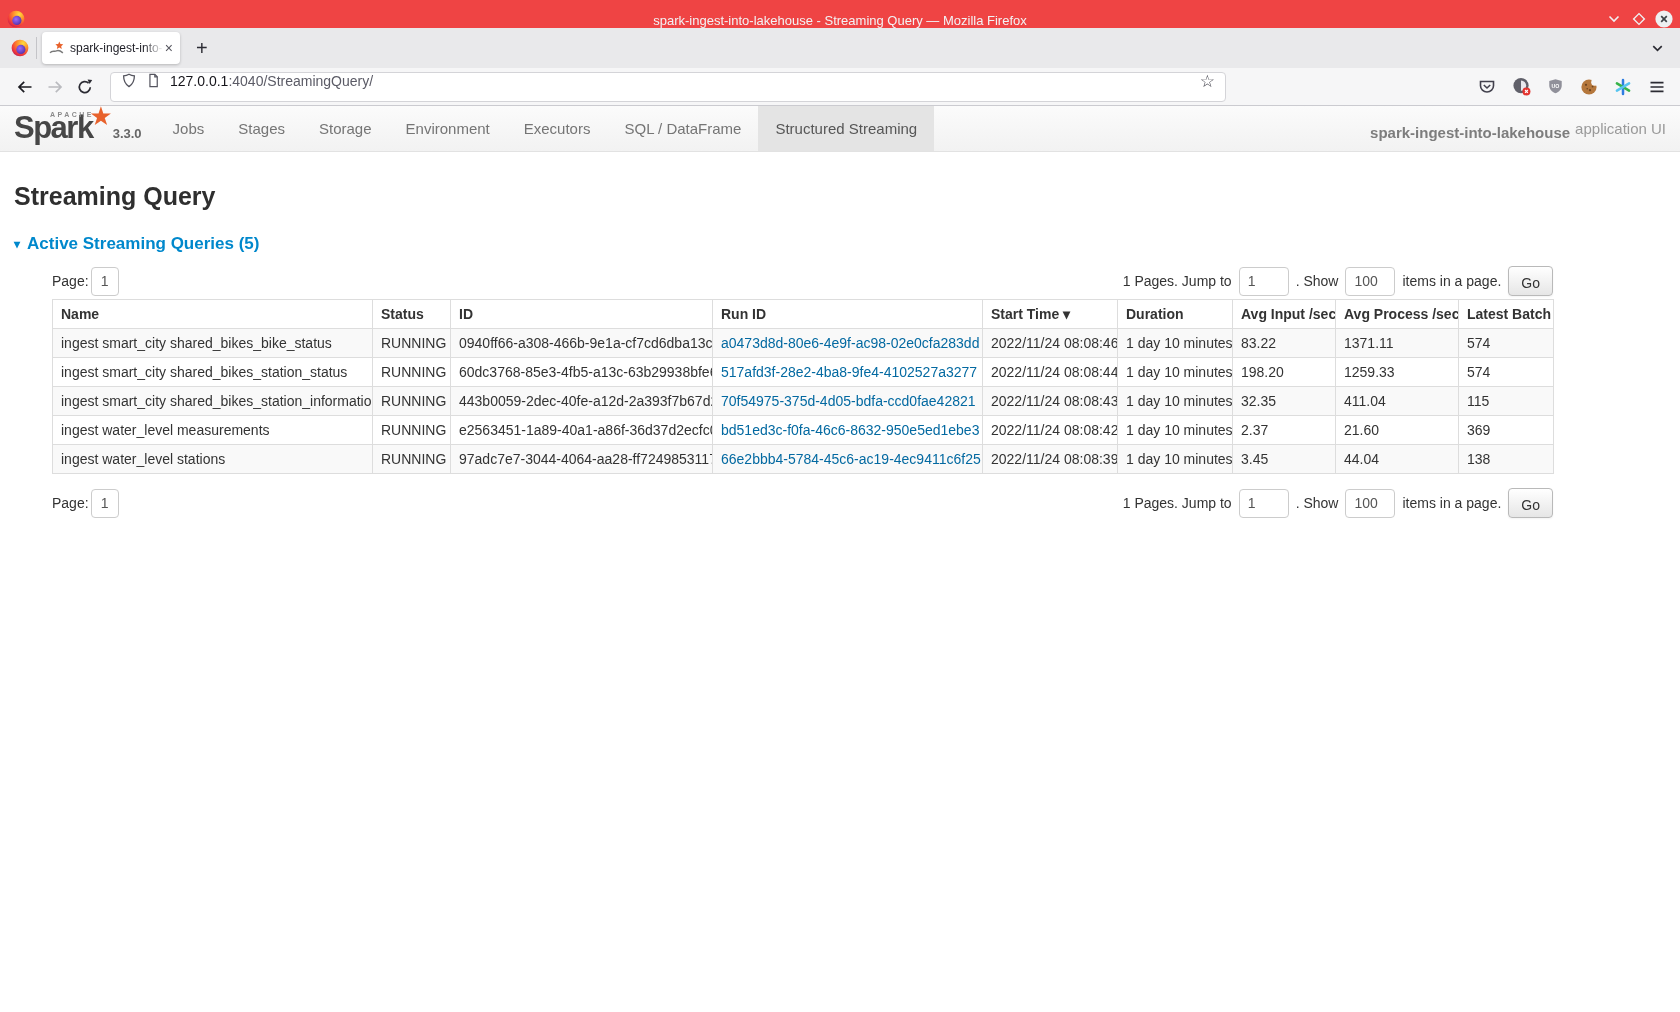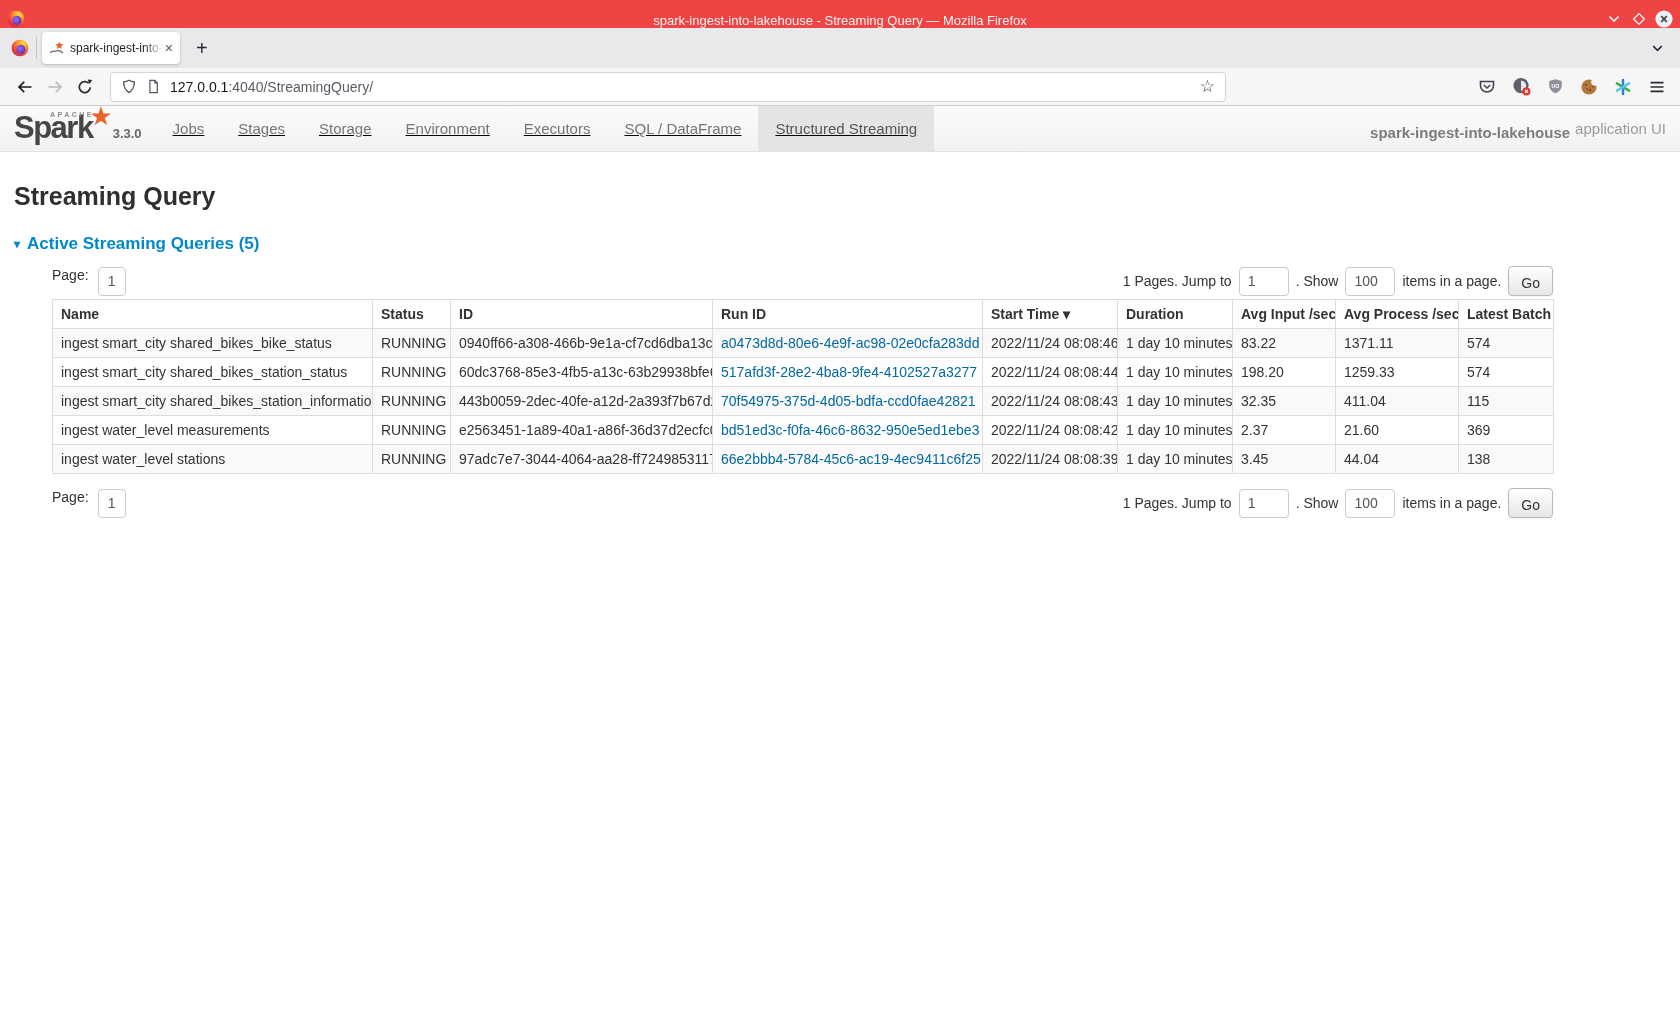--- a/index.html
+++ b/index.html
@@ -25,52 +25,52 @@
                -webkit-mask-image:linear-gradient(90deg,#000 80%,transparent);
                mask-image:linear-gradient(90deg,#000 80%,transparent); }
   .tab-close { color:#55555e; font-size:14px; line-height:1; margin-left:2px; cursor:pointer; }
   .newtab { font-size:20px; color:#2b2b33; margin-left:16px; cursor:pointer; line-height:1; }
   .alltabs { margin-left:auto; margin-right:14px; display:flex; cursor:pointer; }
 
   
   .navbar { height:38px; background:#f6f6f7; border-bottom:1px solid #cbcbd0; display:flex; align-items:center; padding:0 10px; }
   .nav-btn { width:30px; height:28px; display:flex; align-items:center; justify-content:center; border-radius:4px; cursor:pointer; flex:none; }
   .urlbar { margin-left:10px; width:1116px; height:30px; background:#fff; border:1px solid #d4d4d8; border-radius:4px;
-            display:flex; align-items:center; padding:0 10px; gap:9px; }
+            display:flex; padding:0 10px; gap:9px; }
   .url-text { font-size:14px; color:#15141a; white-space:nowrap; }
   .url-rest { color:#5b5b66; }
   .url-star { margin-left:auto; font-size:17px; color:#45444e; cursor:pointer; line-height:1; }
   .ext-icons { margin-left:auto; display:flex; align-items:center; gap:16px; margin-right:4px; }
   .ext-icons > span { display:flex; cursor:pointer; }
 
   
   .spark-header { height:46px; background:linear-gradient(#fbfbfb,#f2f2f2); border-bottom:1px solid #e2e2e2;
                   display:flex; align-items:stretch; position:relative; }
   .spark-logo { display:flex; align-items:flex-end; padding:2px 6px 3px 14px; cursor:pointer; }
   .logo-inner { position:relative; padding-right:16px; }
   .logo-apache { position:absolute; top:3px; left:36px; font-size:7px; letter-spacing:2.5px; color:#8b8b8b; font-weight:bold; }
   .logo-word { font-size:31px; font-weight:bold; color:#464646; letter-spacing:-1.5px; line-height:40px; }
   .logo-star { position:absolute; top:-5px; right:-4px; color:#e8622c; font-size:26px; line-height:1; }
   .logo-version { font-size:13px; font-weight:bold; color:#666; padding:0 0 7px 4px; }
-  .spark-nav { display:flex; list-style:none; margin:0 0 0 8px; padding:0; align-items:stretch;text-decoration:underline; }
+  .spark-nav { display:flex; list-style:none; margin:0 0 0 8px; padding:0; align-items:stretch; }
   .spark-nav li { display:flex; align-items:center; padding:0 17px; font-size:15px; color:#757575; cursor:pointer; }
   .spark-nav li.active { background:#e4e4e4; color:#565656; }
   .app-label { position:absolute; right:14px; top:0; height:100%; display:flex; align-items:center; font-size:15px; color:#9a9a9a; }
   .app-label .app-name { font-weight:bold; color:#7d7d7d; margin-right:5px;margin-top:7px; }
 
   
   .content { padding:30px 14px 0 14px; }
   .page-title { font-size:25px; font-weight:bold; color:#2f2f2f; margin:0 0 23px 0; }
   .section-header { display:flex; align-items:center; gap:7px; color:#0088cc; font-weight:bold; font-size:17px;
                     margin-bottom:11px; cursor:pointer; width:max-content; }
   .section-arrow { font-size:12px; }
   .section-body { margin-left:38px; width:1501px; }
 
   .pager { display:flex; align-items:center; font-size:14px; color:#333; height:32px; }
-  .pager-left { display:flex; align-items:flex-start; gap:9px; }
+  .pager-left { display:flex; align-items:center; gap:2px; }
   .pager-right { margin-left:auto; display:flex; align-items:center; gap:7px; }
   .pg-input { height:29px; border:1px solid #ccc; border-radius:4px; color:#555; font-size:14px;
               font-family:"Liberation Sans", sans-serif; padding:0 8px; }
   .pg-page { width:28px; text-align:center; padding:0 2px; }
   .pg-mid { width:50px; }
   .go-btn { height:30px; padding:8px 12px; font-size:14px; color:#333; font-family:"Liberation Sans", sans-serif;
             background:linear-gradient(#ffffff,#e6e6e6); border:1px solid #b9b9b9; border-radius:4px; cursor:pointer;
             box-shadow:inset 0 1px 0 rgba(255,255,255,.2), 0 1px 2px rgba(0,0,0,.05); }
 
   table.queries { border-collapse:collapse; table-layout:fixed; width:1501px; font-size:14px; color:#333; margin-top:2px; }

